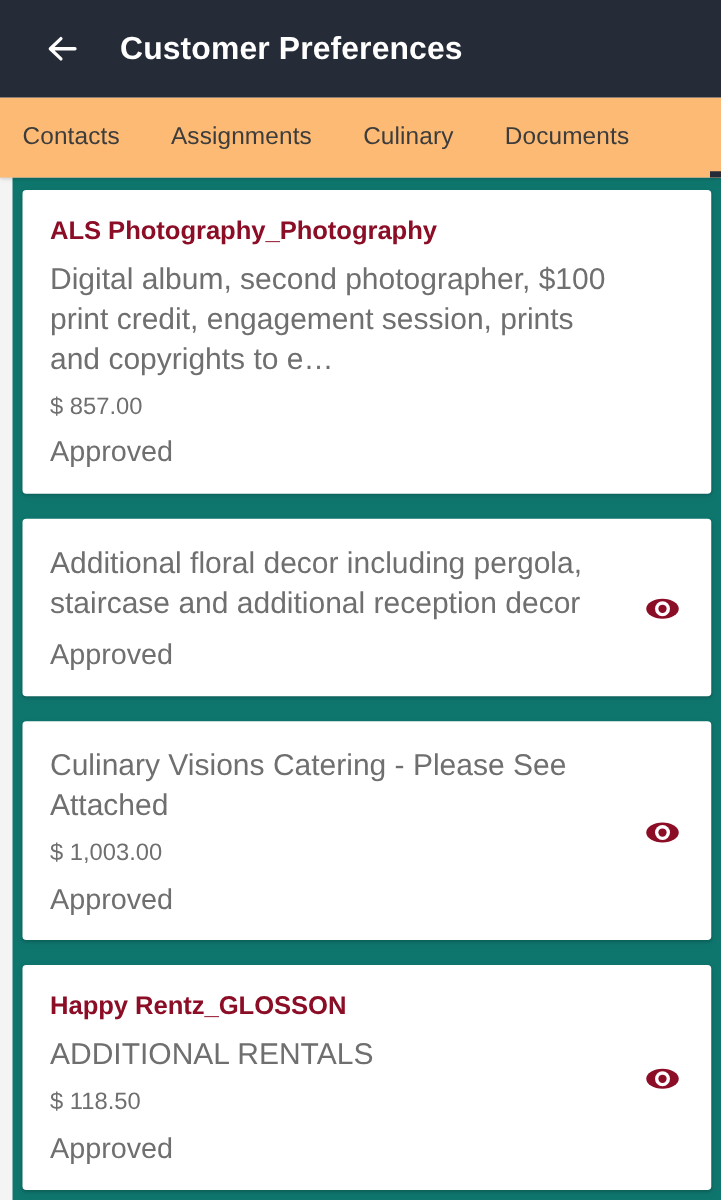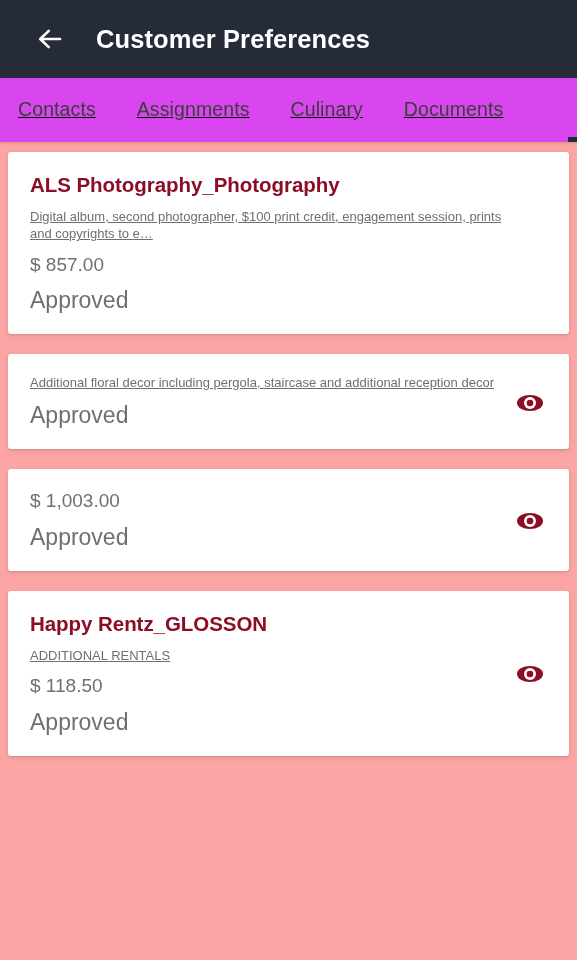--- a/index.html
+++ b/index.html
@@ -31,27 +31,26 @@
     font-size:25.5px;
     font-weight:bold;
     letter-spacing:.1px;
     margin-left:24px;
     white-space:nowrap;
   }
 
   
   .tabbar {
     height:64px; flex:0 0 64px;
-    background:#d946ef;
+    background:#fdba74;
     display:flex; align-items:center;
     padding-left:18px;
     position:relative;
     z-index:4;
     box-shadow:0 1px 2px rgba(0,0,0,.10), 0 2px 5px rgba(0,0,0,.05);
-    text-decoration:underline;
   }
   .tab {
     font-size:19.5px;
     color:#3c3c3c;
     white-space:nowrap;
     cursor:pointer;
     padding:0 0 2px 0;
     margin-right:41px;
     letter-spacing:.1px;
   }
@@ -59,24 +58,25 @@
   .tab-indicator {
     position:absolute;
     right:0; bottom:0;
     width:9px; height:5px;
     background:#262b38;
   }
 
   
   .content {
     flex:1 1 auto;
-    background:#fca5a5;
+    background:#0f766e;
     padding:10px 8px 0 8px;
     overflow:hidden;
     position:relative;
+    margin-left:10px;
   }
 
   .card {
     background:#ffffff;
     border-radius:3px;
     box-shadow:0 1px 2px rgba(0,0,0,.13), 0 2px 6px rgba(0,0,0,.07);
     padding:20px 22px 18px 22px;
     margin-bottom:20px;
     position:relative;
     display:flex;
@@ -88,24 +88,23 @@
     color:#8b0d26;
     font-size:20.5px;
     font-weight:bold;
     line-height:1.22;
     letter-spacing:-.05px;
     margin-bottom:11px;
     white-space:nowrap;
   }
   .card-desc {
     color:#6f6f6f;
-    font-size:13px;
+    font-size:24px;
     line-height:1.33;
     margin-bottom:10px;
-    text-decoration:underline;
   }
   .card-price {
     color:#6f6f6f;
     font-size:19px;
     line-height:1.3;
     margin-bottom:9px;
   }
   .card-status {
     color:#6f6f6f;
     font-size:23px;
@@ -178,20 +177,21 @@
             <ellipse cx="14" cy="14" rx="13" ry="8" fill="#8b0d26"></ellipse>
             <circle cx="14" cy="14" r="6" fill="#ffffff"></circle>
             <circle cx="14" cy="14" r="3.3" fill="#8b0d26"></circle>
           </svg>
         </span>
       </div>
     </div>
 
     <div class="card">
       <div class="card-body">
+        <div class="card-desc">Culinary Visions Catering - Please See Attached</div>
         <div class="card-price">$ 1,003.00</div>
         <div class="card-status">Approved</div>
       </div>
       <div class="eye-wrap">
         <span>
           <svg width="28" height="28" viewBox="0 0 28 28" aria-hidden="true">
             <ellipse cx="14" cy="14" rx="13" ry="8" fill="#8b0d26"></ellipse>
             <circle cx="14" cy="14" r="6" fill="#ffffff"></circle>
             <circle cx="14" cy="14" r="3.3" fill="#8b0d26"></circle>
           </svg>

